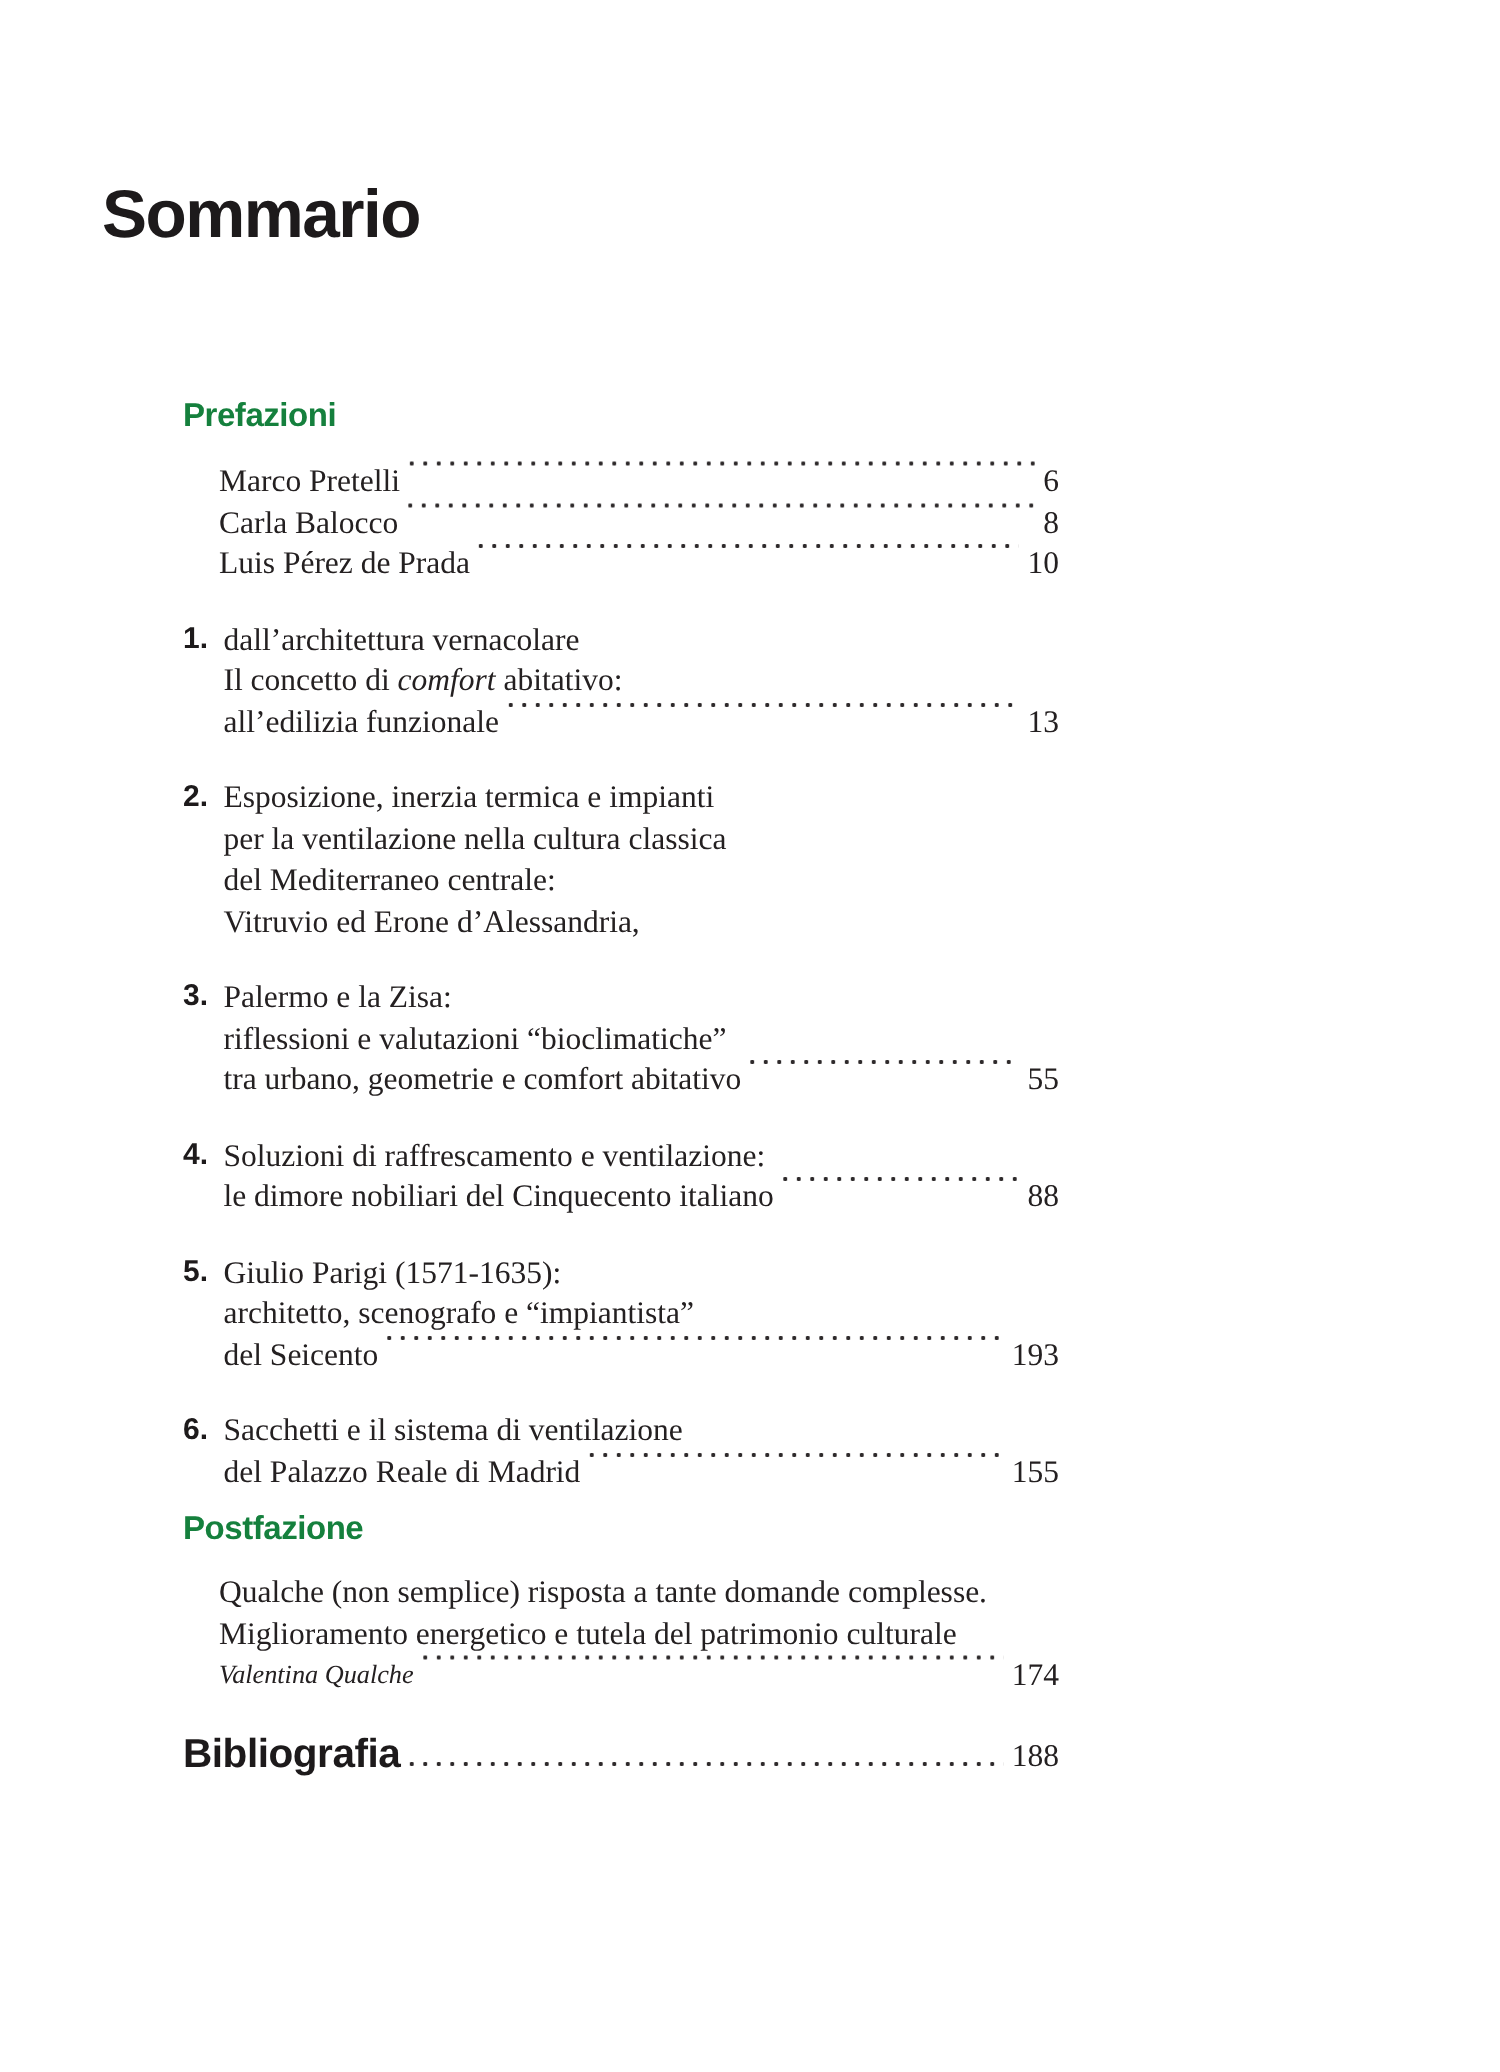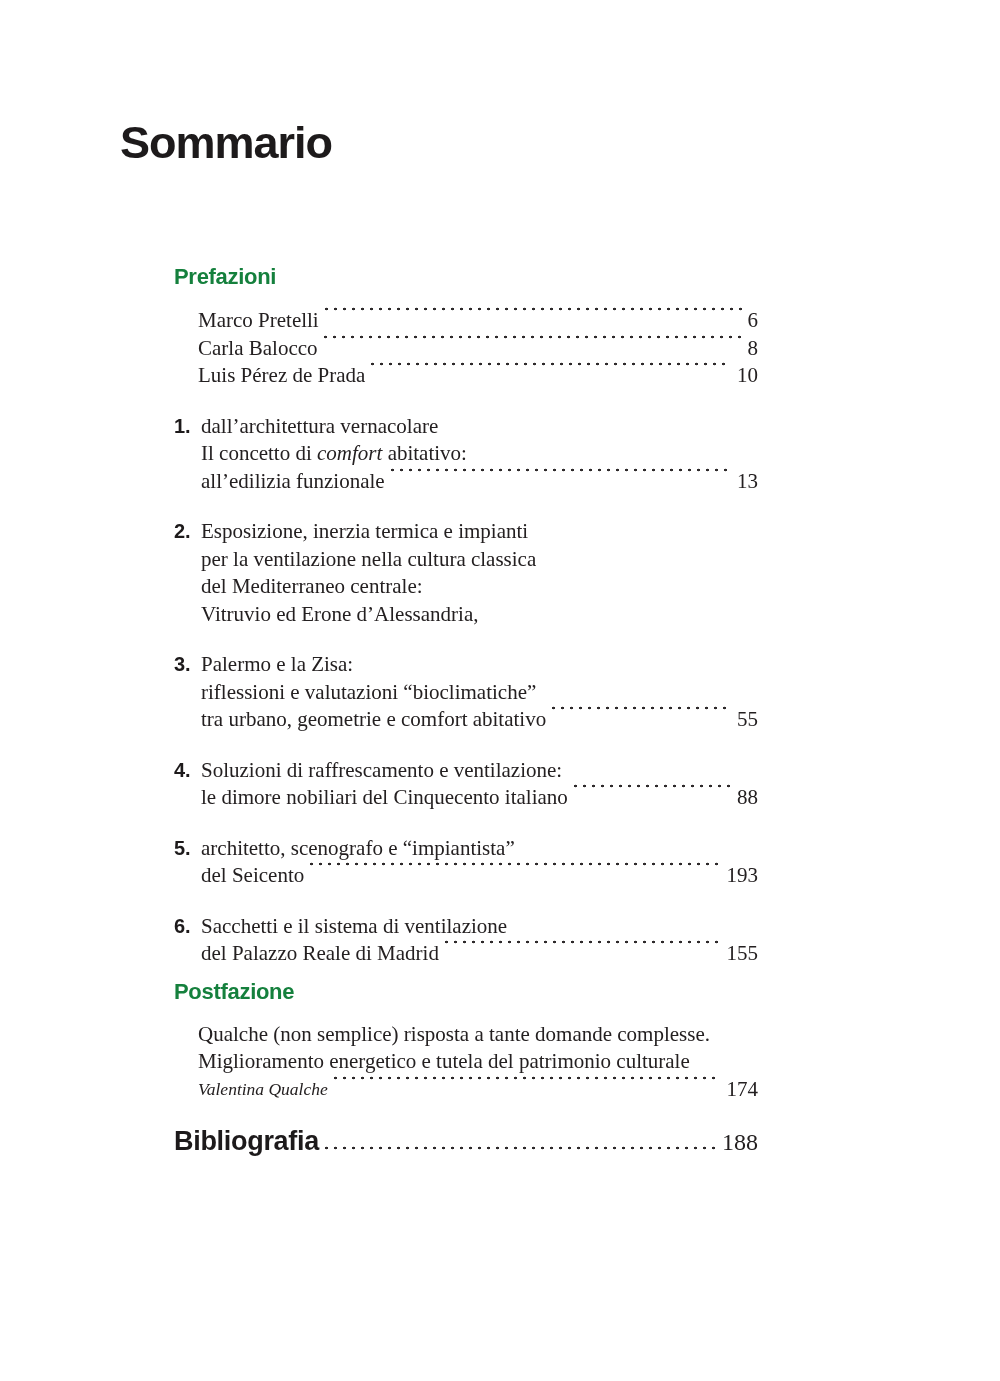--- a/index.html
+++ b/index.html
@@ -6,21 +6,21 @@
   body {
     width: 1000px; height: 1381px;
     background: #ffffff;
     color: #242021;
     overflow: hidden;
     font-family: "Liberation Serif", serif;
   }
   .page {
     box-sizing: border-box;
     width: 1000px; height: 1381px;
-    padding: 120px 0 0 120px;
+    padding: 120px 0 0 68px;
   }
   h1.doc-title {
     margin: 0;
     font-family: "Liberation Sans", sans-serif;
     font-weight: 700;
     font-size: 45px;
     line-height: 45px;
     letter-spacing: -1px;
     color: #1d1a1b;
   }
@@ -74,21 +74,21 @@
   .bib-label {
     font-family: "Liberation Sans", sans-serif;
     font-weight: 700;
     font-size: 27px;
     line-height: 32px;
     letter-spacing: -0.3px;
     color: #1d1a1b;
     white-space: nowrap;
   }
   .bib-row .leader { margin-bottom: 7px; }
-  .bib-row .pg { font-size: 24px; line-height: 30px; }
+  .bib-row .pg { font-size: 21px; line-height: 30px; }
 </style>
 </head>
 <body>
 
 <div class="page">
   <h1 class="doc-title">Sommario</h1>
 
   <div class="toc">
 
     <h2 class="sec-heading pref-heading">Prefazioni</h2>
@@ -145,20 +145,21 @@
       <div class="line">Soluzioni di raffrescamento e ventilazione:</div>
       <div class="row">
         <span class="txt">le dimore nobiliari del Cinquecento italiano</span>
         <span class="leader"></span>
         <span class="pg">88</span>
       </div>
     </div>
 
     <div class="chapter">
       <span class="num">5.</span>
+      <div class="line">Giulio Parigi (1571-1635):</div>
       <div class="line">architetto, scenografo e “impiantista”</div>
       <div class="row">
         <span class="txt">del Seicento</span>
         <span class="leader"></span>
         <span class="pg">193</span>
       </div>
     </div>
 
     <div class="chapter">
       <span class="num">6.</span>

